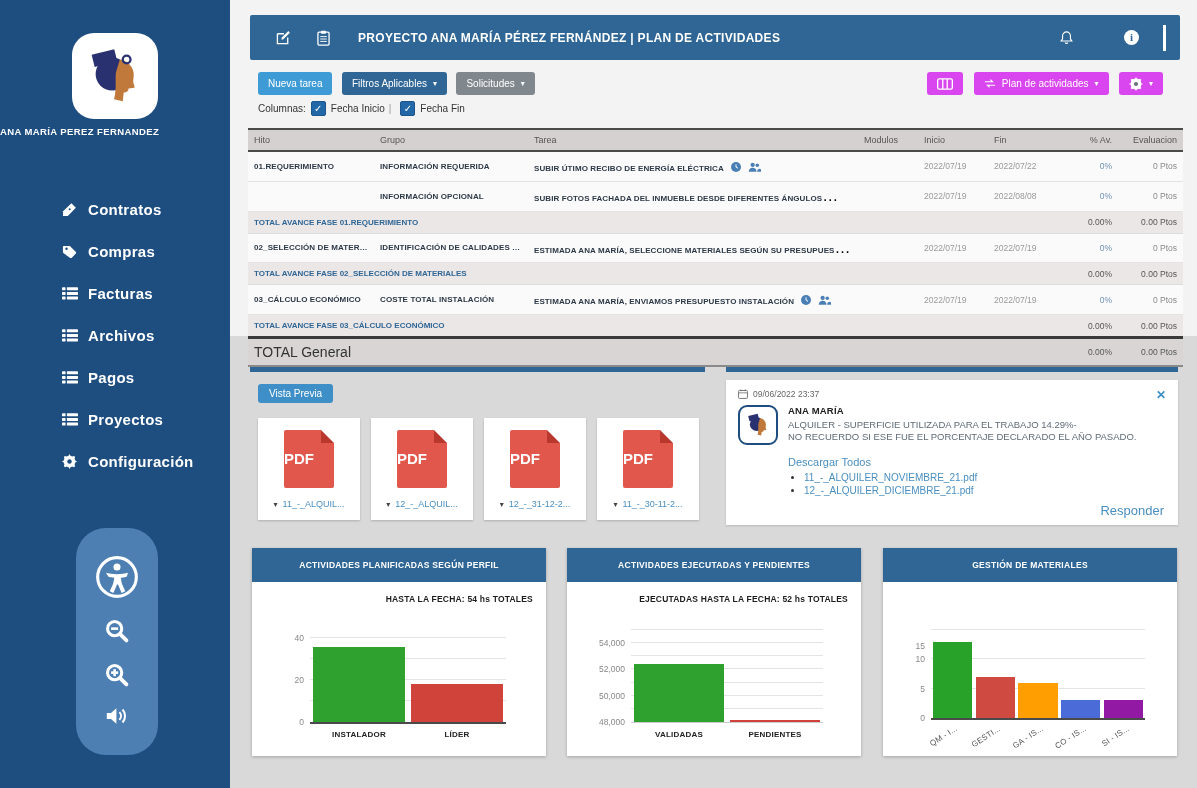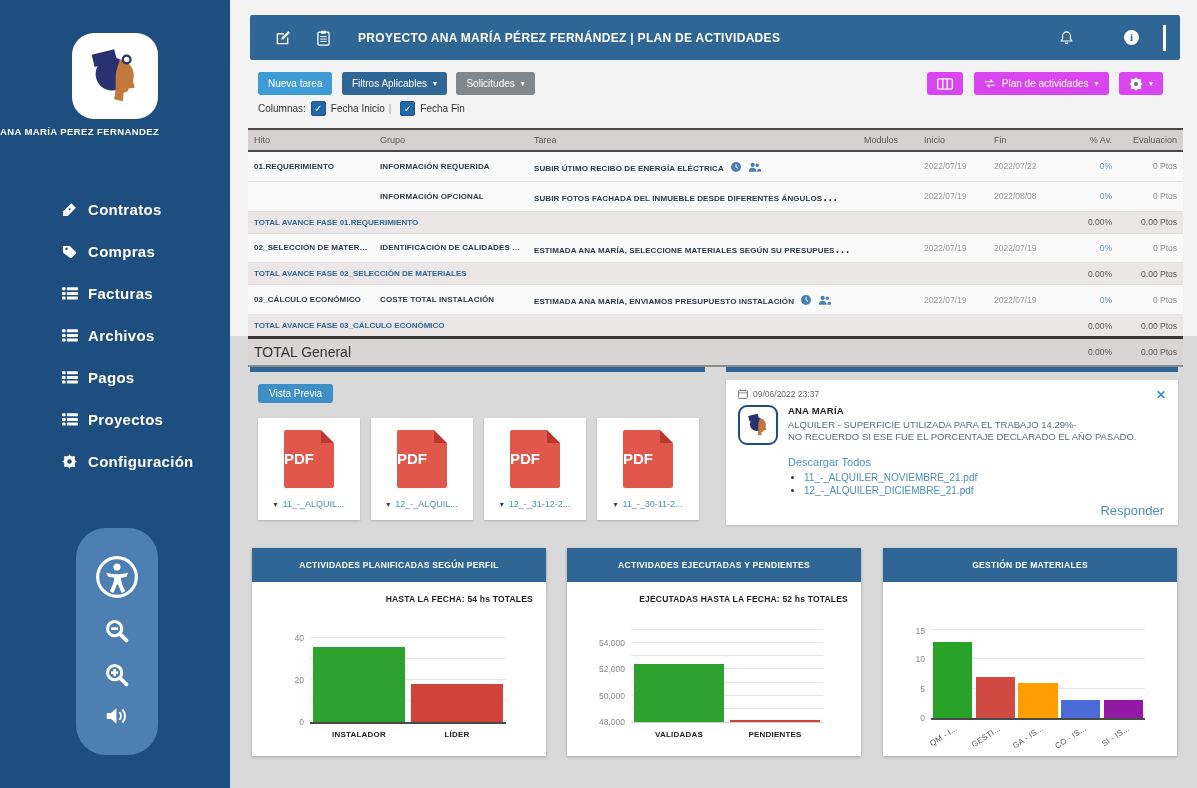--- a/index.html
+++ b/index.html
@@ -592,20 +592,20 @@
         <div class="gridline" style="bottom: 88.2353px;"></div>
         <div class="bar" style="left: 1.712px; width: 39.376px; height: 76.4706px; background: rgb(40, 162, 40);"></div>
         <div class="bar" style="left: 44.512px; width: 39.376px; height: 41.1765px; background: rgb(207, 74, 65);"></div>
         <div class="bar" style="left: 87.312px; width: 39.376px; height: 35.2941px; background: rgb(255, 158, 0);"></div>
         <div class="bar" style="left: 130.112px; width: 39.376px; height: 17.6471px; background: rgb(74, 107, 216);"></div>
         <div class="bar" style="left: 172.912px; width: 39.376px; height: 17.6471px; background: rgb(145, 25, 163);"></div>
       </div>
       <div class="ytick" style="left: -2px; top: 131px;">0</div>
       <div class="ytick" style="left: -2px; top: 101.588px;">5</div>
       <div class="ytick" style="left: -2px; top: 72.1765px;">10</div>
-      <div class="ytick" style="left: -2px; top: 44px;">15</div>
+      <div class="ytick" style="left: -2px; top: 59px;">15</div>
       <div class="xlabel rot" style="left: 17.4px; top: 142px;">QM - I...</div>
       <div class="xlabel rot" style="left: 60.2px; top: 142px;">GESTI...</div>
       <div class="xlabel rot" style="left: 103px; top: 142px;">GA - IS...</div>
       <div class="xlabel rot" style="left: 145.8px; top: 142px;">CO - IS...</div>
       <div class="xlabel rot" style="left: 188.6px; top: 142px;">SI - IS...</div>
     </div>
 </div>
 
 </body></html>

